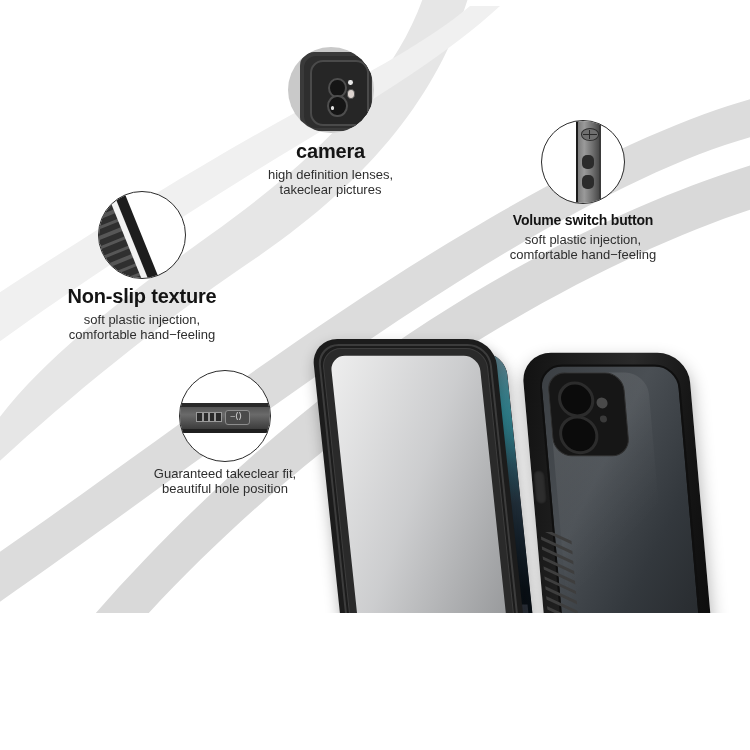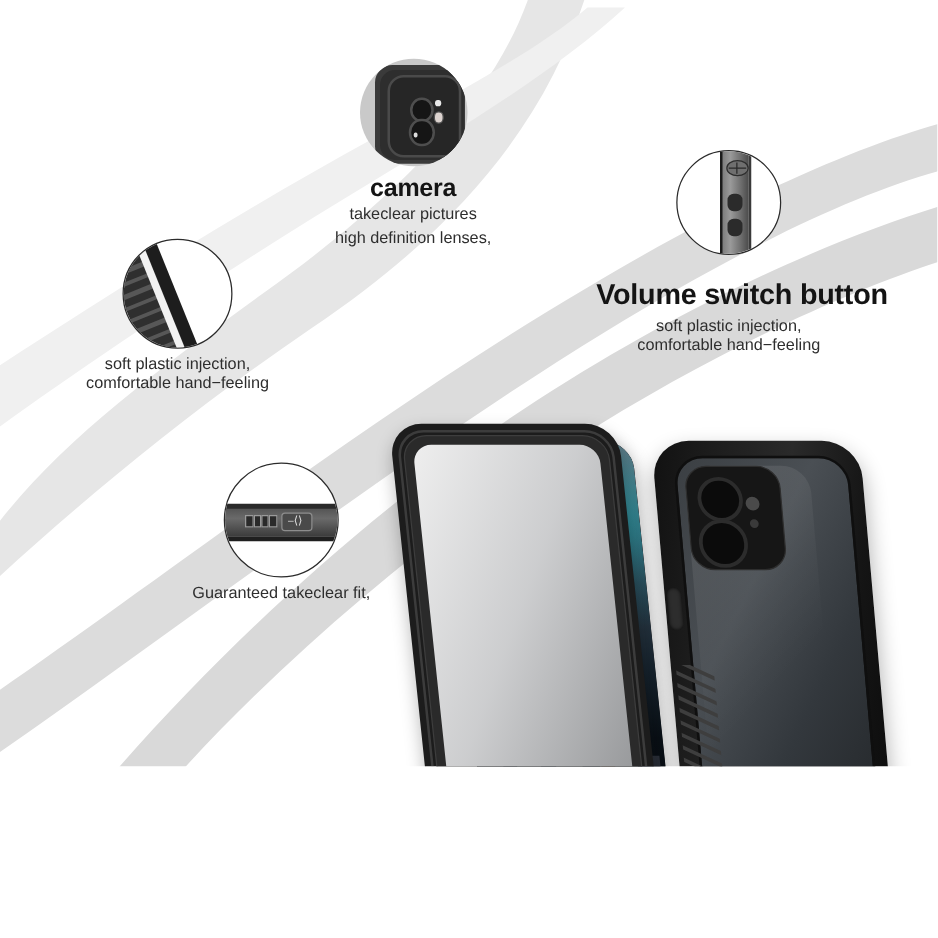--- a/index.html
+++ b/index.html
@@ -159,36 +159,36 @@
         <span class="cam-square">
           <span class="lens lens-a"></span>
           <span class="lens lens-b"></span>
           <span class="lens-dot mic"></span>
           <span class="lens-dot flash"></span>
           <span class="lens-dot speck"></span>
         </span>
       </span>
     </div>
     <div class="c-title" style="font-size:20px;margin-top:7px;">camera</div>
+    <div class="c-sub" style="font-size:13px;margin-top:4px;">high definition lenses,</div>
     <div class="c-sub" style="font-size:13px;">takeclear pictures</div>
-    <div class="c-sub" style="font-size:13px;margin-top:4px;">high definition lenses,</div>
   </div>
 
   <div class="callout" style="left:477px;top:120px;width:212px;">
     <div class="bubble outlined" style="width:84px;height:84px;">
       <span>
         <span class="vol-edge"></span>
         <span class="vol-strip"></span>
         <span class="vol-edge2"></span>
         <span class="screw"></span>
         <span class="vbtn vbtn-1"></span>
         <span class="vbtn vbtn-2"></span>
       </span>
     </div>
-    <div class="c-title" style="font-size:23px;margin-top:18px;">Volume switch button</div>
+    <div class="c-title" style="font-size:14px;margin-top:8px;">Volume switch button</div>
     <div class="c-sub" style="font-size:13px;margin-top:4px;">soft plastic injection,</div>
     <div class="c-sub" style="font-size:13px;">comfortable hand−feeling</div>
   </div>
 
   <div class="callout" style="left:44px;top:191px;width:196px;">
     <div class="bubble outlined" style="width:88px;height:88px;">
       <span>
         <span class="grip-band">
           <i class="rib" style="top:6%"></i>
             <i class="rib" style="top:14%"></i>
@@ -198,39 +198,41 @@
             <i class="rib" style="top:46%"></i>
           <i class="rib" style="top:54%"></i>
             <i class="rib" style="top:62%"></i>
           <i class="rib" style="top:70%"></i>
             <i class="rib" style="top:78%"></i>
           <i class="rib" style="top:86%"></i>
         </span>
         <span class="grip-light"></span>
       </span>
     </div>
+    <div class="c-title" style="font-size:20px;margin-top:6px;">Non-slip texture</div>
     <div class="c-sub" style="font-size:13px;margin-top:4px;">soft plastic injection,</div>
     <div class="c-sub" style="font-size:13px;">comfortable hand−feeling</div>
   </div>
 
   <div class="callout" style="left:122px;top:370px;width:206px;">
     <div class="bubble outlined" style="width:92px;height:92px;">
       <span>
         <span class="bar-top"></span>
         <span class="bar"></span>
         <span class="bar-bot"></span>
         <span class="hole" style="left:18%"></span>
         <span class="hole" style="left:25%"></span>
         <span class="hole" style="left:32%"></span>
         <span class="hole" style="left:39%"></span>
         <span class="port"></span>
         <span class="usb-sym">⎯⟨⟩</span>
       </span>
     </div>
     <div class="c-sub" style="font-size:13px;margin-top:4px;">Guaranteed takeclear fit,</div>
+    <div class="c-sub" style="font-size:13px;">beautiful hole position</div>
   </div>
 
   <div class="phone">
     <div class="scr">
       <div class="sky-glow"></div>
       <div class="notch"></div>
 
       <div class="lock-time">12:</div>
       <div class="lock-date">on march 28</div>
 

